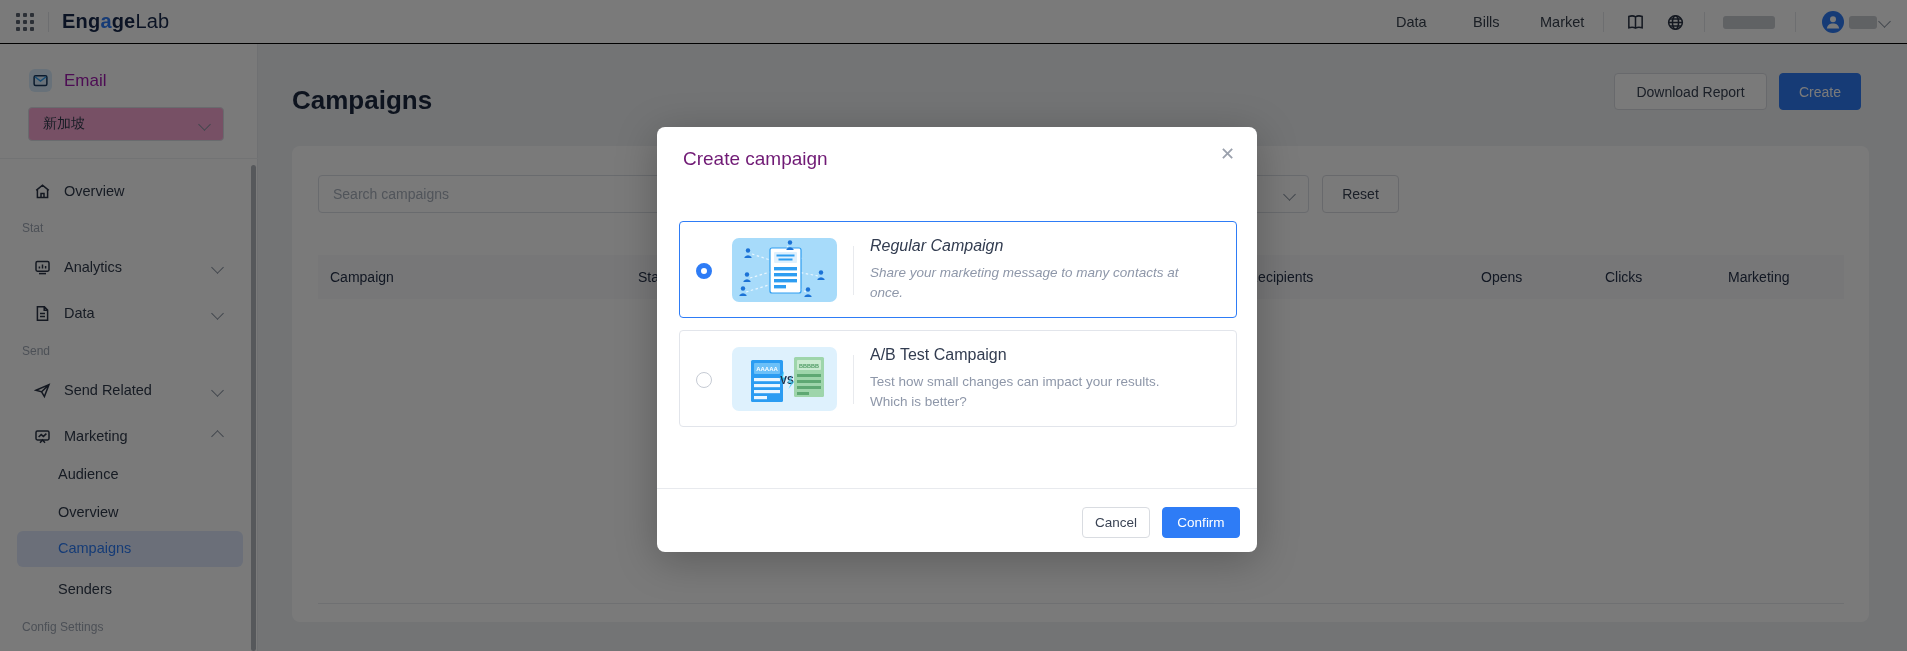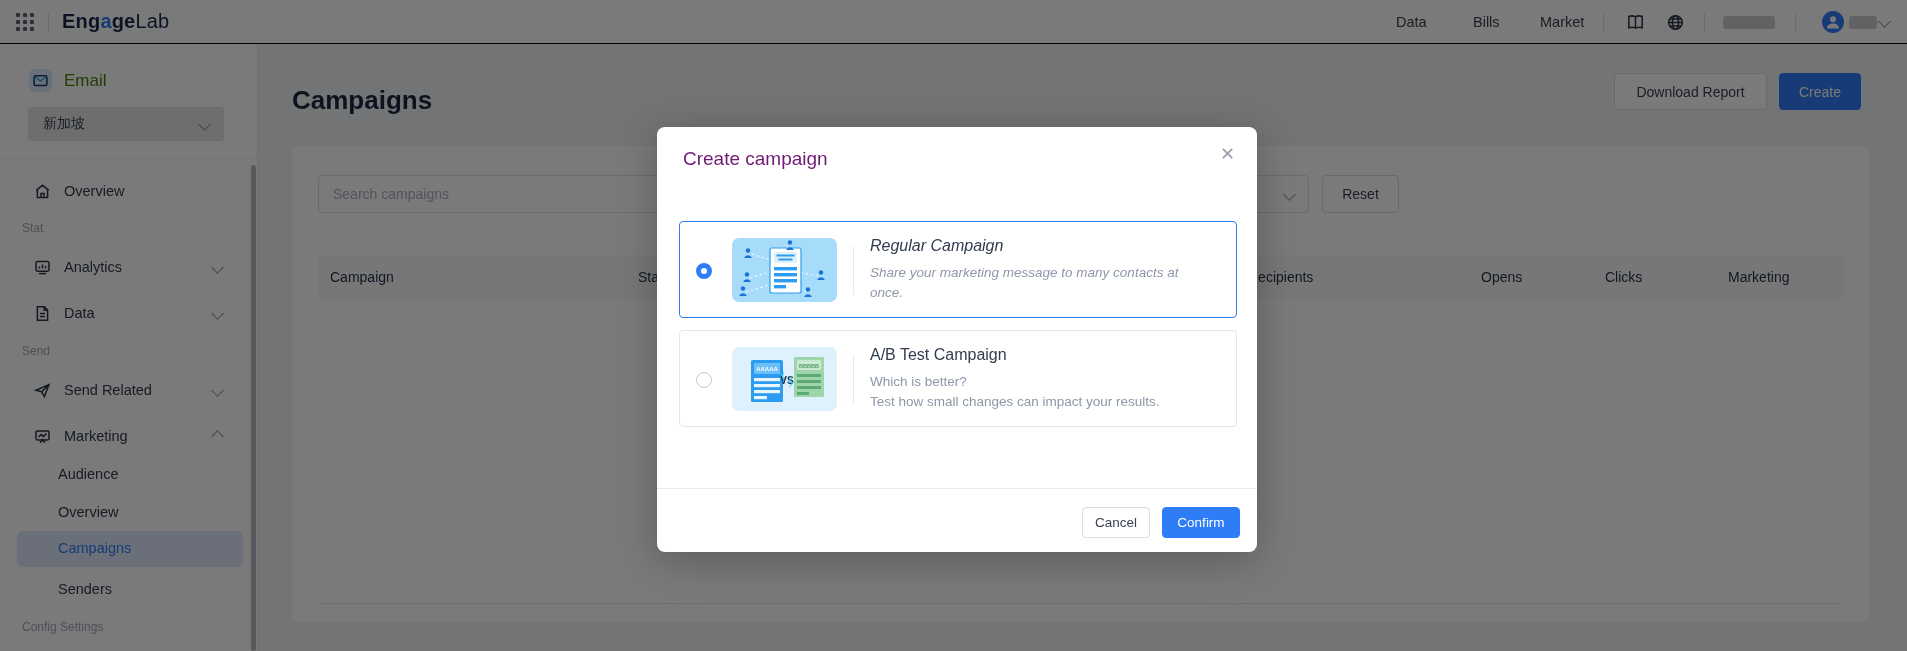--- a/index.html
+++ b/index.html
@@ -24,22 +24,22 @@
   .avatar svg { width:22px; height:22px; }
   .user-chevron { position:absolute; left:1880px; top:17px; }
 
   .chev { width:9px; height:9px; display:inline-block; border-right:1.5px solid #8a93a1; border-bottom:1.5px solid #8a93a1; transform:rotate(45deg); }
   .chev.up { transform:rotate(-135deg); }
 
   
   .sidebar { position:absolute; left:0; top:44px; width:258px; height:607px; background:#fff; border-right:1px solid #e9ebef; z-index:1; }
   .product-row { position:absolute; left:29px; top:25px; display:flex; align-items:center; }
   .product-icon { width:23px; height:23px; background:#d9edfc; border-radius:6px; display:flex; align-items:center; justify-content:center; }
-  .product-name { margin-left:12px; font-size:17px; font-weight:500; color:#4d7c0f; }
-  .region-select { position:absolute; left:28px; top:63px; width:196px; height:34px; border:1px solid #dcdfe6; border-radius:4px; background:#e5e5e5; display:flex; align-items:center; justify-content:space-between; padding:0 14px; cursor:pointer; }
+  .product-name { margin-left:12px; font-size:17px; font-weight:500; color:#a21caf; }
+  .region-select { position:absolute; left:28px; top:63px; width:196px; height:34px; border:1px solid #dcdfe6; border-radius:4px; background:#f9a8d4; display:flex; align-items:center; justify-content:space-between; padding:0 14px; cursor:pointer; }
   .region-select span { font-size:14px; color:#333c4e; }
   .side-divider { position:absolute; left:0; top:114px; width:258px; height:1px; background:#eef0f3; }
   .side-item { position:absolute; left:0; width:250px; height:30px; display:flex; align-items:center; font-size:14.5px; color:#313b4c; cursor:pointer; }
   .side-item .ic { width:17px; height:17px; margin-left:34px; margin-right:13px; }
   .side-item .ic svg { width:17px; height:17px; stroke:#2b3445; fill:none; stroke-width:1.5; }
   .side-item .chev { position:absolute; left:213px; }
   .side-label { position:absolute; left:22px; font-size:12px; color:#a0a8b5; }
   .side-sub { position:absolute; left:58px; font-size:14.5px; color:#313b4c; cursor:pointer; }
   .side-selected { position:absolute; left:17px; top:487px; width:226px; height:36px; background:#dfe9fc; border-radius:6px; cursor:pointer; }
   .side-selected span { position:absolute; left:41px; top:9px; font-size:14.5px; color:#2e7cf6; }
@@ -303,22 +303,22 @@
           <rect x="65" y="39" width="24" height="3" fill="#5ea873"></rect>
           <rect x="65" y="45" width="12" height="3" fill="#5ea873"></rect>
         </g>
         <polygon points="52,24 47.5,32 51,32 48.5,38 54.5,30.5 51,30.5" fill="#35c4f0"></polygon>
         <text x="55" y="37" font-size="10" font-family="Liberation Sans, sans-serif" font-weight="bold" fill="#22304a" text-anchor="middle">VS</text>
         <polygon points="60,28 55.5,36 59,36 56.5,42 62.5,34.5 59,34.5" fill="#35c4f0" opacity="0.7"></polygon>
       </svg>
       <span class="opt-vline"></span>
       <div class="opt-title">A/B Test Campaign</div>
       <div class="opt-desc">
+        <div>Test how small changes can impact your results.</div>
         <div>Which is better?</div>
-        <div>Test how small changes can impact your results.</div>
       </div>
     </div>
 
     <div class="modal-footer-line"></div>
     <button class="btn btn-plain cancel-btn">Cancel</button>
     <button class="btn btn-primary confirm-btn">Confirm</button>
   </div>
 
 </div>
 

